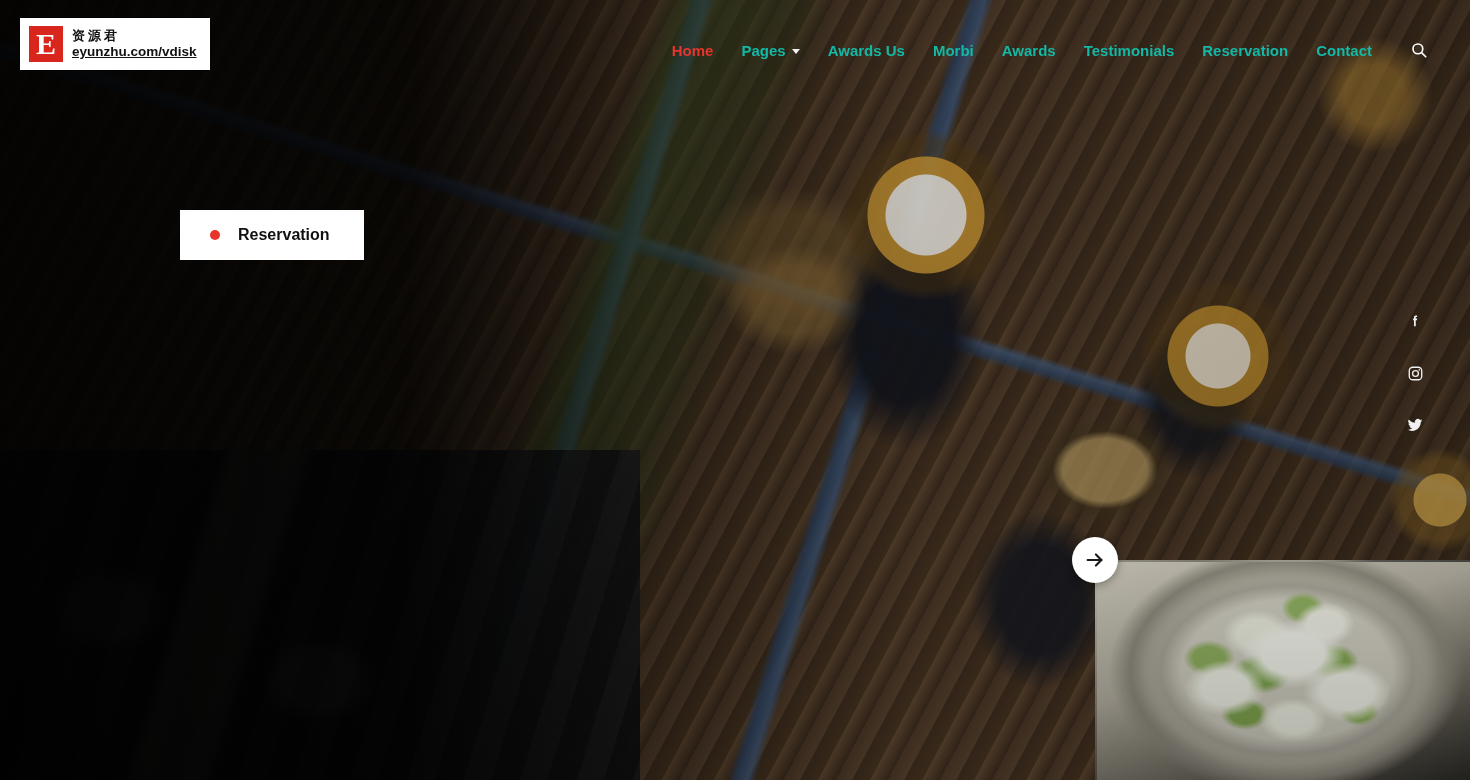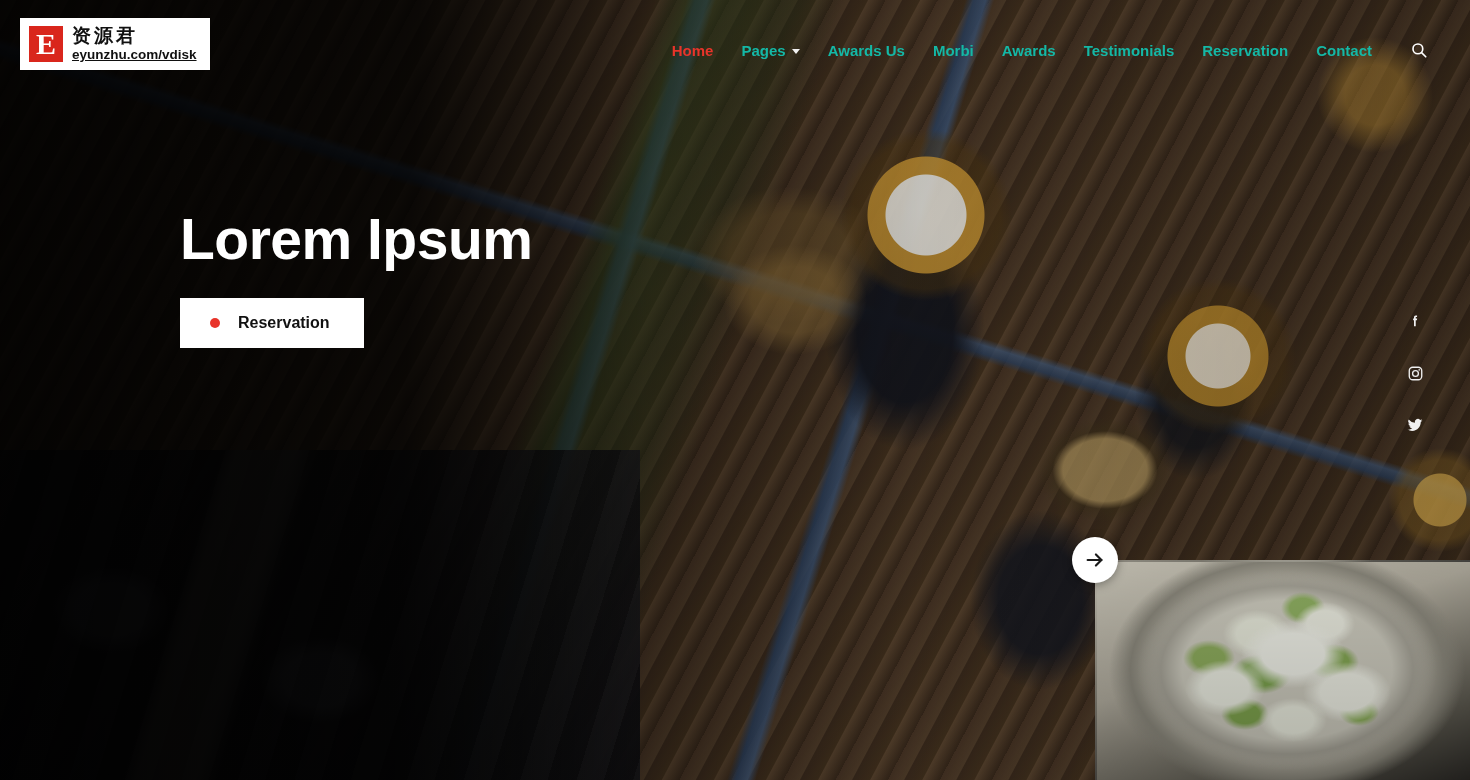--- a/index.html
+++ b/index.html
@@ -198,21 +198,21 @@
     width:40px; height:42px; flex:0 0 40px;
     background:#d9261c;
     color:#fff; font-family:"Liberation Serif", serif;
     font-size:30px; font-weight:700;
     display:flex; align-items:center; justify-content:center;
     border:3px solid #fff;
     box-shadow:0 0 0 1px #d9261c inset;
   }
   .wm-right { margin-left:6px; line-height:1; }
   .wm-cn {
-    color:#111; font-size:19px; font-weight:700;
+    color:#111; font-size:13px; font-weight:700;
     letter-spacing:3px; font-family:"DejaVu Sans", sans-serif;
   }
   .wm-url {
     color:#111; font-size:13.5px; font-weight:700;
     margin-top:3px; font-family:"Liberation Sans", sans-serif;text-decoration:underline;
   }
 </style>
 </head>
 <body>
 
@@ -254,21 +254,20 @@
       <div class="search-btn">
         <svg width="18" height="18" viewBox="0 0 24 24" fill="none" stroke="#ffffff" stroke-width="2.2" stroke-linecap="round">
           <circle cx="10.5" cy="10.5" r="6.5"></circle>
           <line x1="15.4" y1="15.4" x2="21" y2="21"></line>
         </svg>
       </div>
     </nav>
   </div>
 
   <div class="hero">
-    <h1 class="hero-title">Lorem Ipsum</h1>
     <button class="btn-reserve">
       <span class="btn-dot"></span>
       <span>Reservation</span>
     </button>
   </div>
 
   <div class="social">
     <a>
       <svg width="16" height="16" viewBox="0 0 24 24" fill="#f0f0f0">
         <path d="M15.2 8.3h-2.1V6.9c0-.6.4-.8.7-.8h1.3V3.6h-1.9c-2.2 0-2.7 1.6-2.7 2.7v2h-1.3v2.6h1.3V20h2.6v-9.1h1.8l.3-2.6z"></path>

